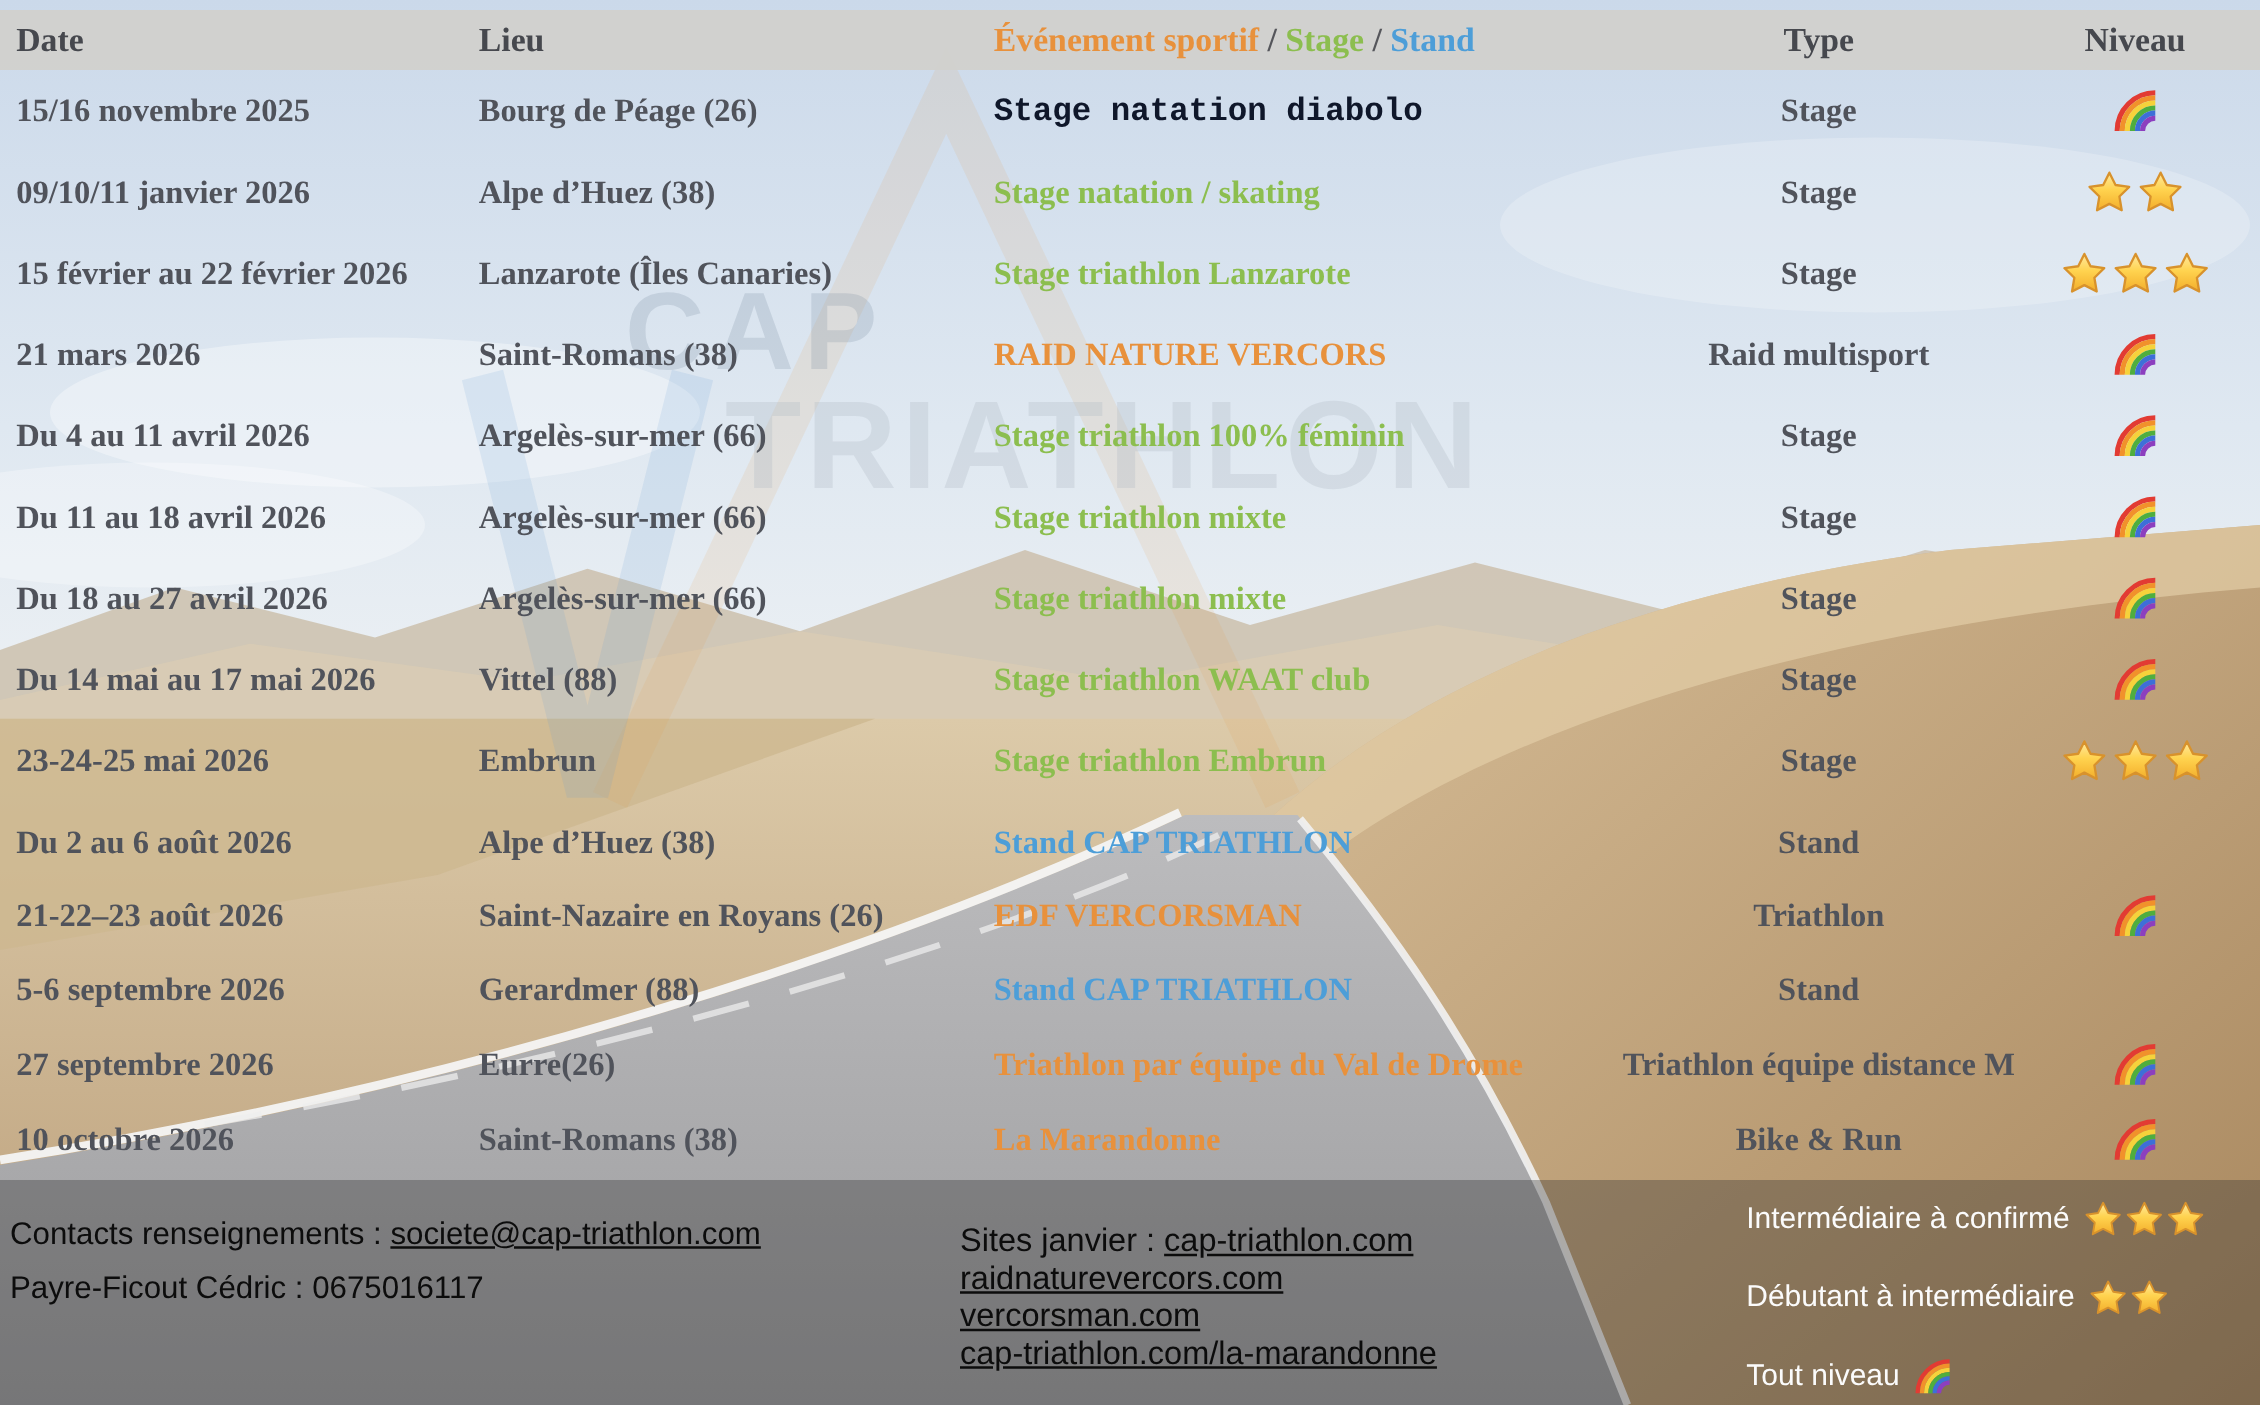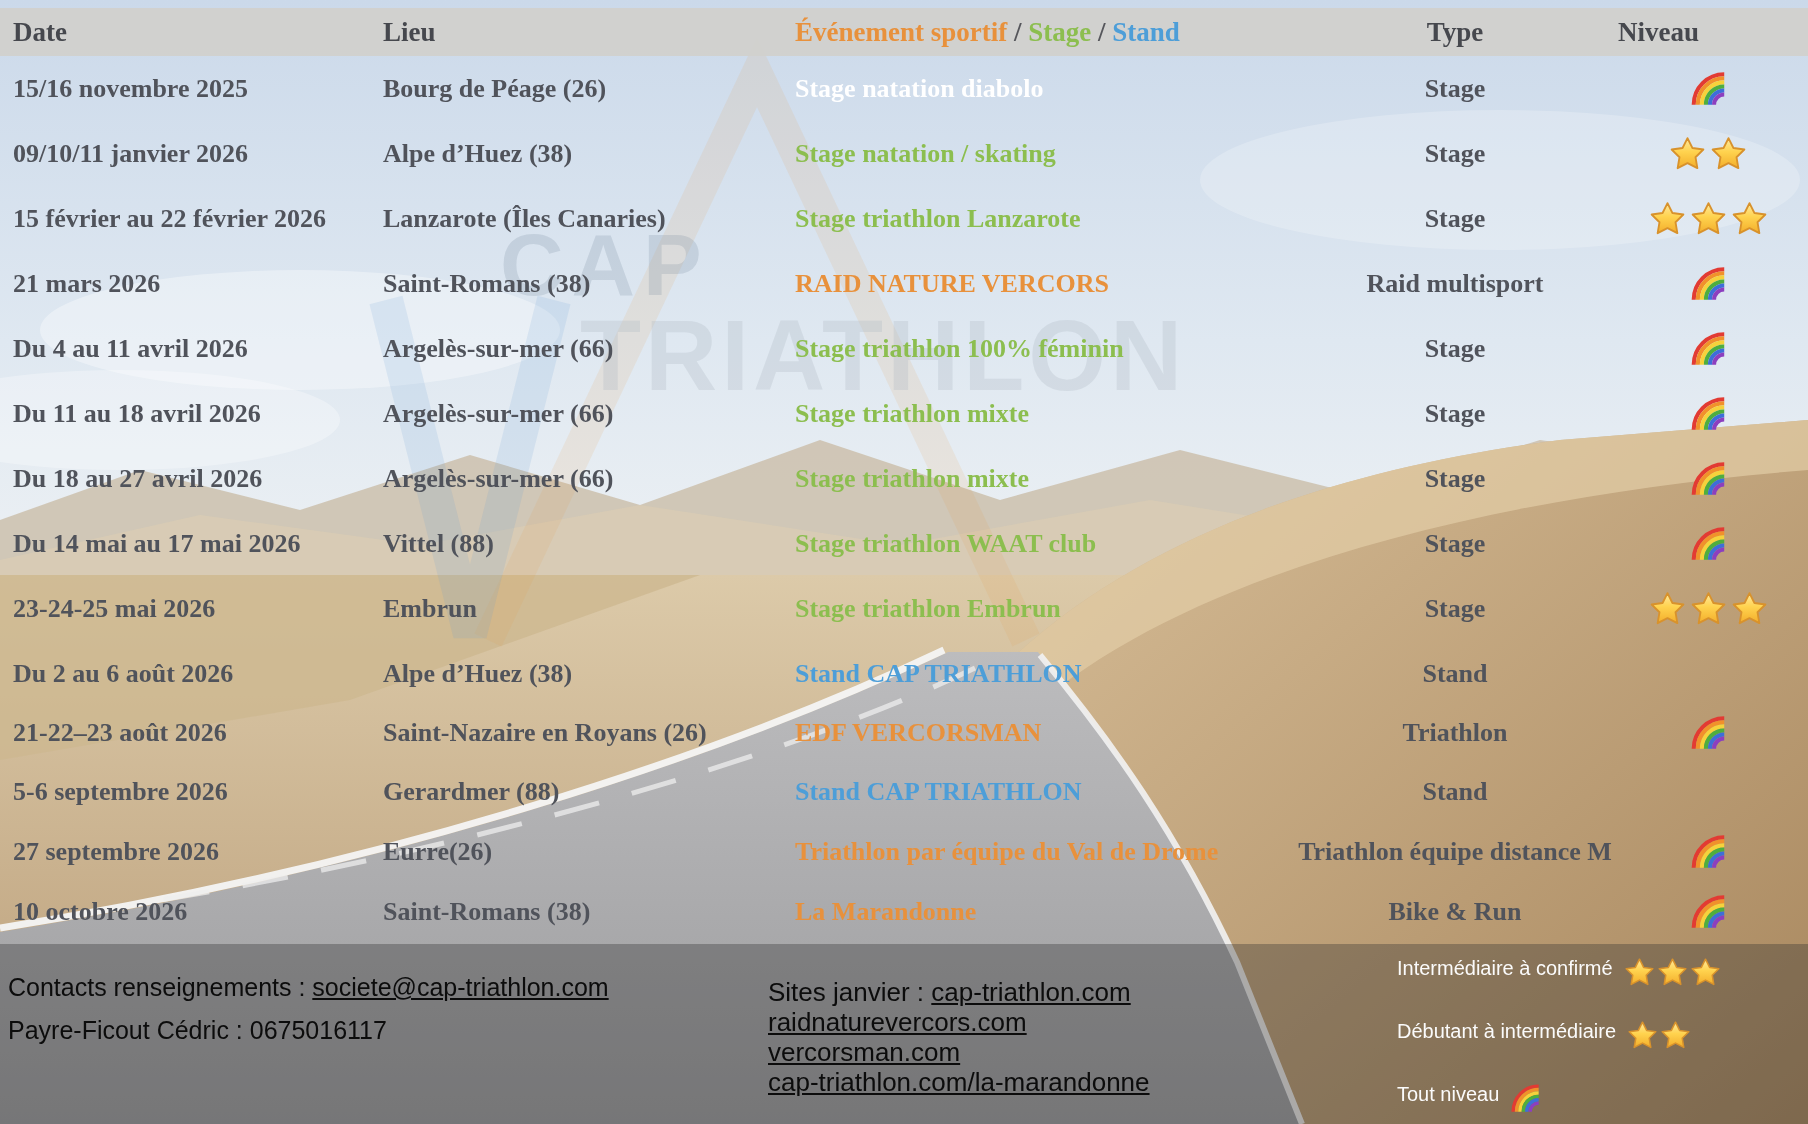--- a/index.html
+++ b/index.html
@@ -9,21 +9,21 @@
 
   
   .thead{position:absolute;left:0;top:8px;width:1808px;height:48px;
          background:rgba(209,209,205,0.95);}
   .thead .hcell{position:absolute;top:50%;transform:translateY(-50%);
          font-size:27px;font-weight:bold;color:#46484E;white-space:nowrap;}
   .h-date{left:13px;}
   .h-lieu{left:383px;text-align:center;}
   .h-event{left:795px;}
   .h-type{left:1280px;width:350px;text-align:center;}
-  .h-niveau{left:1618px;width:180px;text-align:left;}
+  .h-niveau{left:1618px;width:180px;text-align:center;}
   .ev-orange{color:#E8913C;}
   .ev-green{color:#8CBE4F;}
   .ev-blue{color:#4D9ED8;}
   .ev-sep{color:#55565B;}
 
   
   .rows{position:absolute;left:0;top:56px;width:1808px;}
   .row{position:relative;height:65px;}
   .row:nth-child(11){height:53px;}
   .row:nth-child(13){height:55px;}
@@ -36,22 +36,22 @@
   .c-niveau{left:1618px;width:180px;text-align:center;}
   .c-niveau svg{width:37px;height:37px;margin:0 2px;vertical-align:middle;}
 
   
   .footer{position:absolute;left:0;top:944px;width:1808px;height:180px;
           font-family:"Liberation Sans","DejaVu Sans",sans-serif;}
   .contacts{position:absolute;left:8px;top:22px;font-size:25px;color:#0C0C0C;line-height:43px;}
   .sites{position:absolute;left:768px;top:33px;font-size:26px;color:#0C0C0C;line-height:30px;}
   .flink{color:#0C0C0C;text-decoration:underline;cursor:pointer;}
   .legend{position:absolute;left:1397px;top:13px;display:flex;flex-direction:column;gap:27px;}
-  .legend-item{display:flex;align-items:flex-start;gap:10px;height:36px;
-               font-size:20px;color:#FBFBFB;white-space:nowrap;}
+  .legend-item{display:flex;align-items:center;gap:10px;height:36px;
+               font-size:24px;color:#FBFBFB;white-space:nowrap;}
   .legend-item svg{width:31px;height:31px;vertical-align:middle;margin:0 1px;}
   .defs-hidden{position:absolute;width:0;height:0;overflow:hidden;}
 </style>
 </head>
 <body>
 
 <svg class="defs-hidden" aria-hidden="true">
   <defs>
     <linearGradient id="starGrad" x1="0" y1="0" x2="0" y2="1">
       <stop offset="0" stop-color="#FFE9A0"></stop>
@@ -111,21 +111,21 @@
     <span class="hcell h-lieu">Lieu</span>
     <span class="hcell h-event"><span class="ev-orange">Événement sportif</span><span class="ev-sep"> / </span><span class="ev-green">Stage</span><span class="ev-sep"> / </span><span class="ev-blue">Stand</span></span>
     <span class="hcell h-type">Type</span>
     <span class="hcell h-niveau">Niveau</span>
   </div>
 
   <div class="rows" id="rows">
     <div class="row">
       <span class="cell c-date">15/16 novembre 2025</span>
       <span class="cell c-lieu">Bourg de Péage (26)</span>
-      <span class="cell c-event" style="color: #ffffff;">Stage natation diabolo</span>
+      <span class="cell c-event" style="color: #0f172a; font-family: Liberation Mono, monospace;">Stage natation diabolo</span>
       <span class="cell c-type">Stage</span>
       <span class="cell c-niveau"><svg class="rainbow-icon" viewBox="0 0 40 40">
             <path d="M4 37 A33 33 0 0 1 37 4" stroke="#E23B33" stroke-width="4.4" fill="none"></path>
             <path d="M8.399999999999999 37 A28.6 28.6 0 0 1 37 8.399999999999999" stroke="#F1912B" stroke-width="4.4" fill="none"></path>
             <path d="M12.8 37 A24.2 24.2 0 0 1 37 12.8" stroke="#F6D23B" stroke-width="4.4" fill="none"></path>
             <path d="M17.2 37 A19.8 19.8 0 0 1 37 17.2" stroke="#4FAE3E" stroke-width="4.4" fill="none"></path>
             <path d="M21.6 37 A15.4 15.4 0 0 1 37 21.6" stroke="#3D6FD8" stroke-width="4.4" fill="none"></path>
             <path d="M26 37 A11 11 0 0 1 37 26" stroke="#8C3FBF" stroke-width="4.4" fill="none"></path>
           </svg></span>
     </div>

